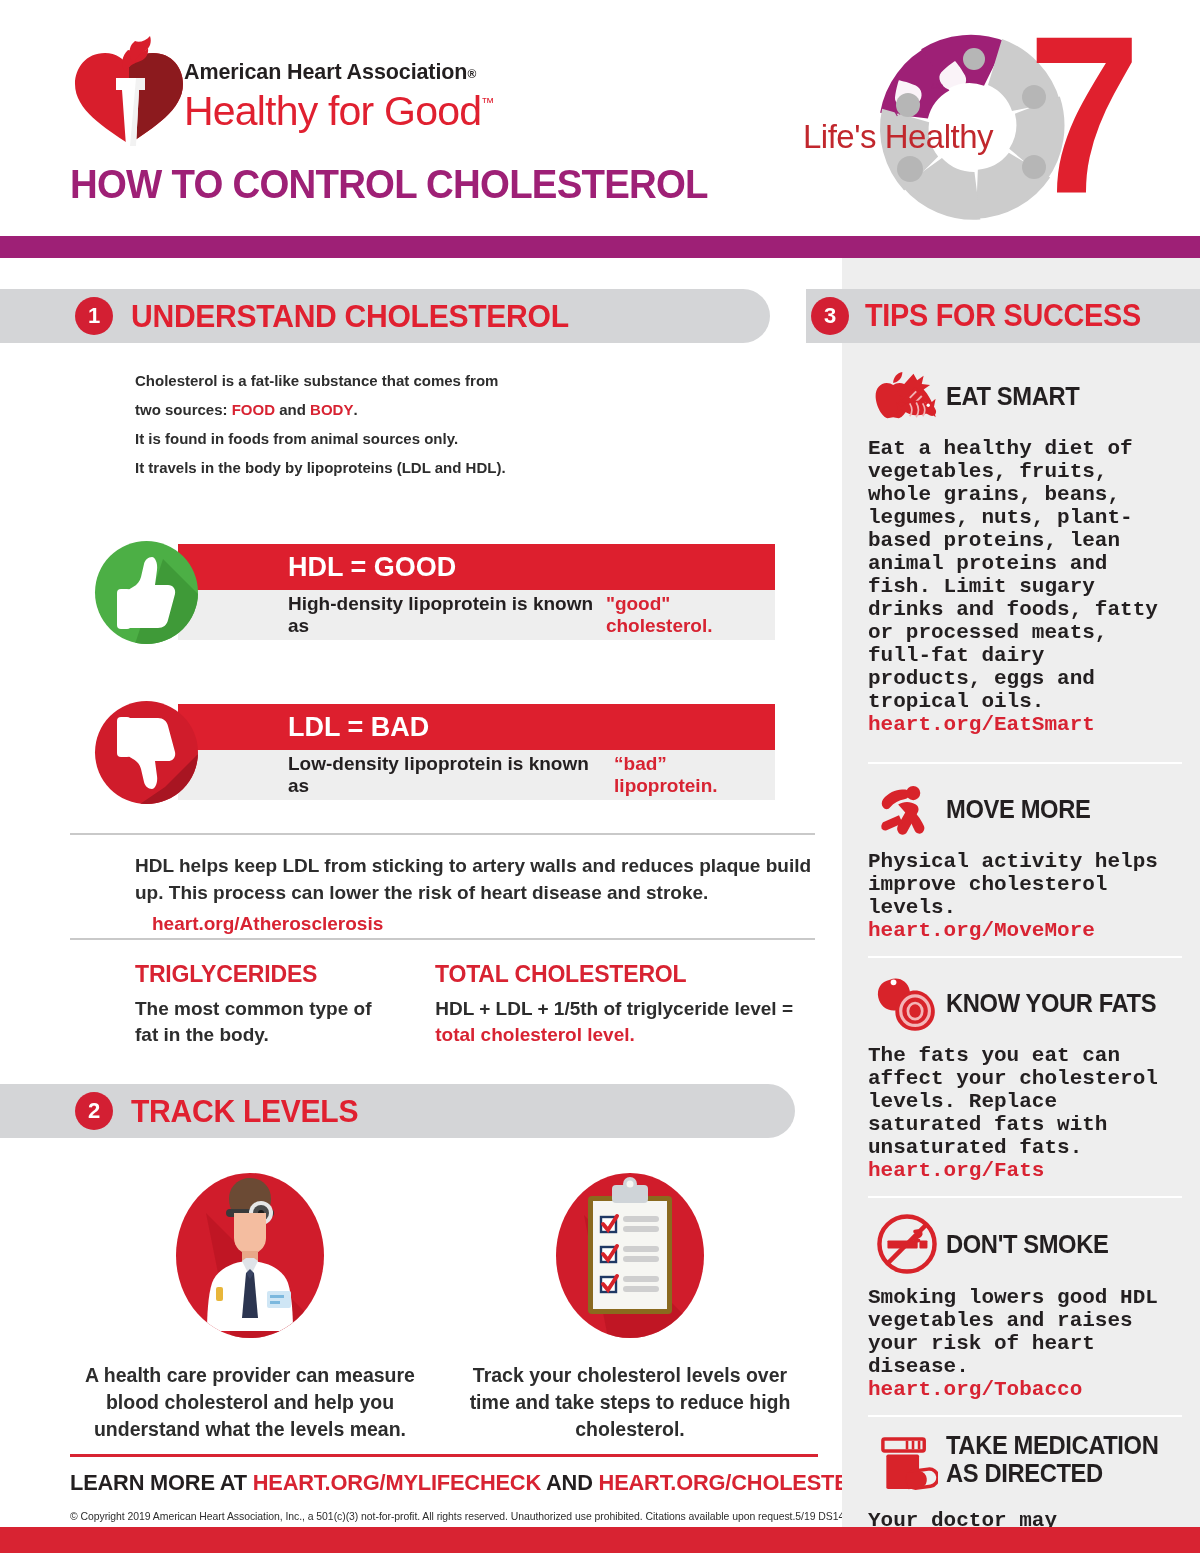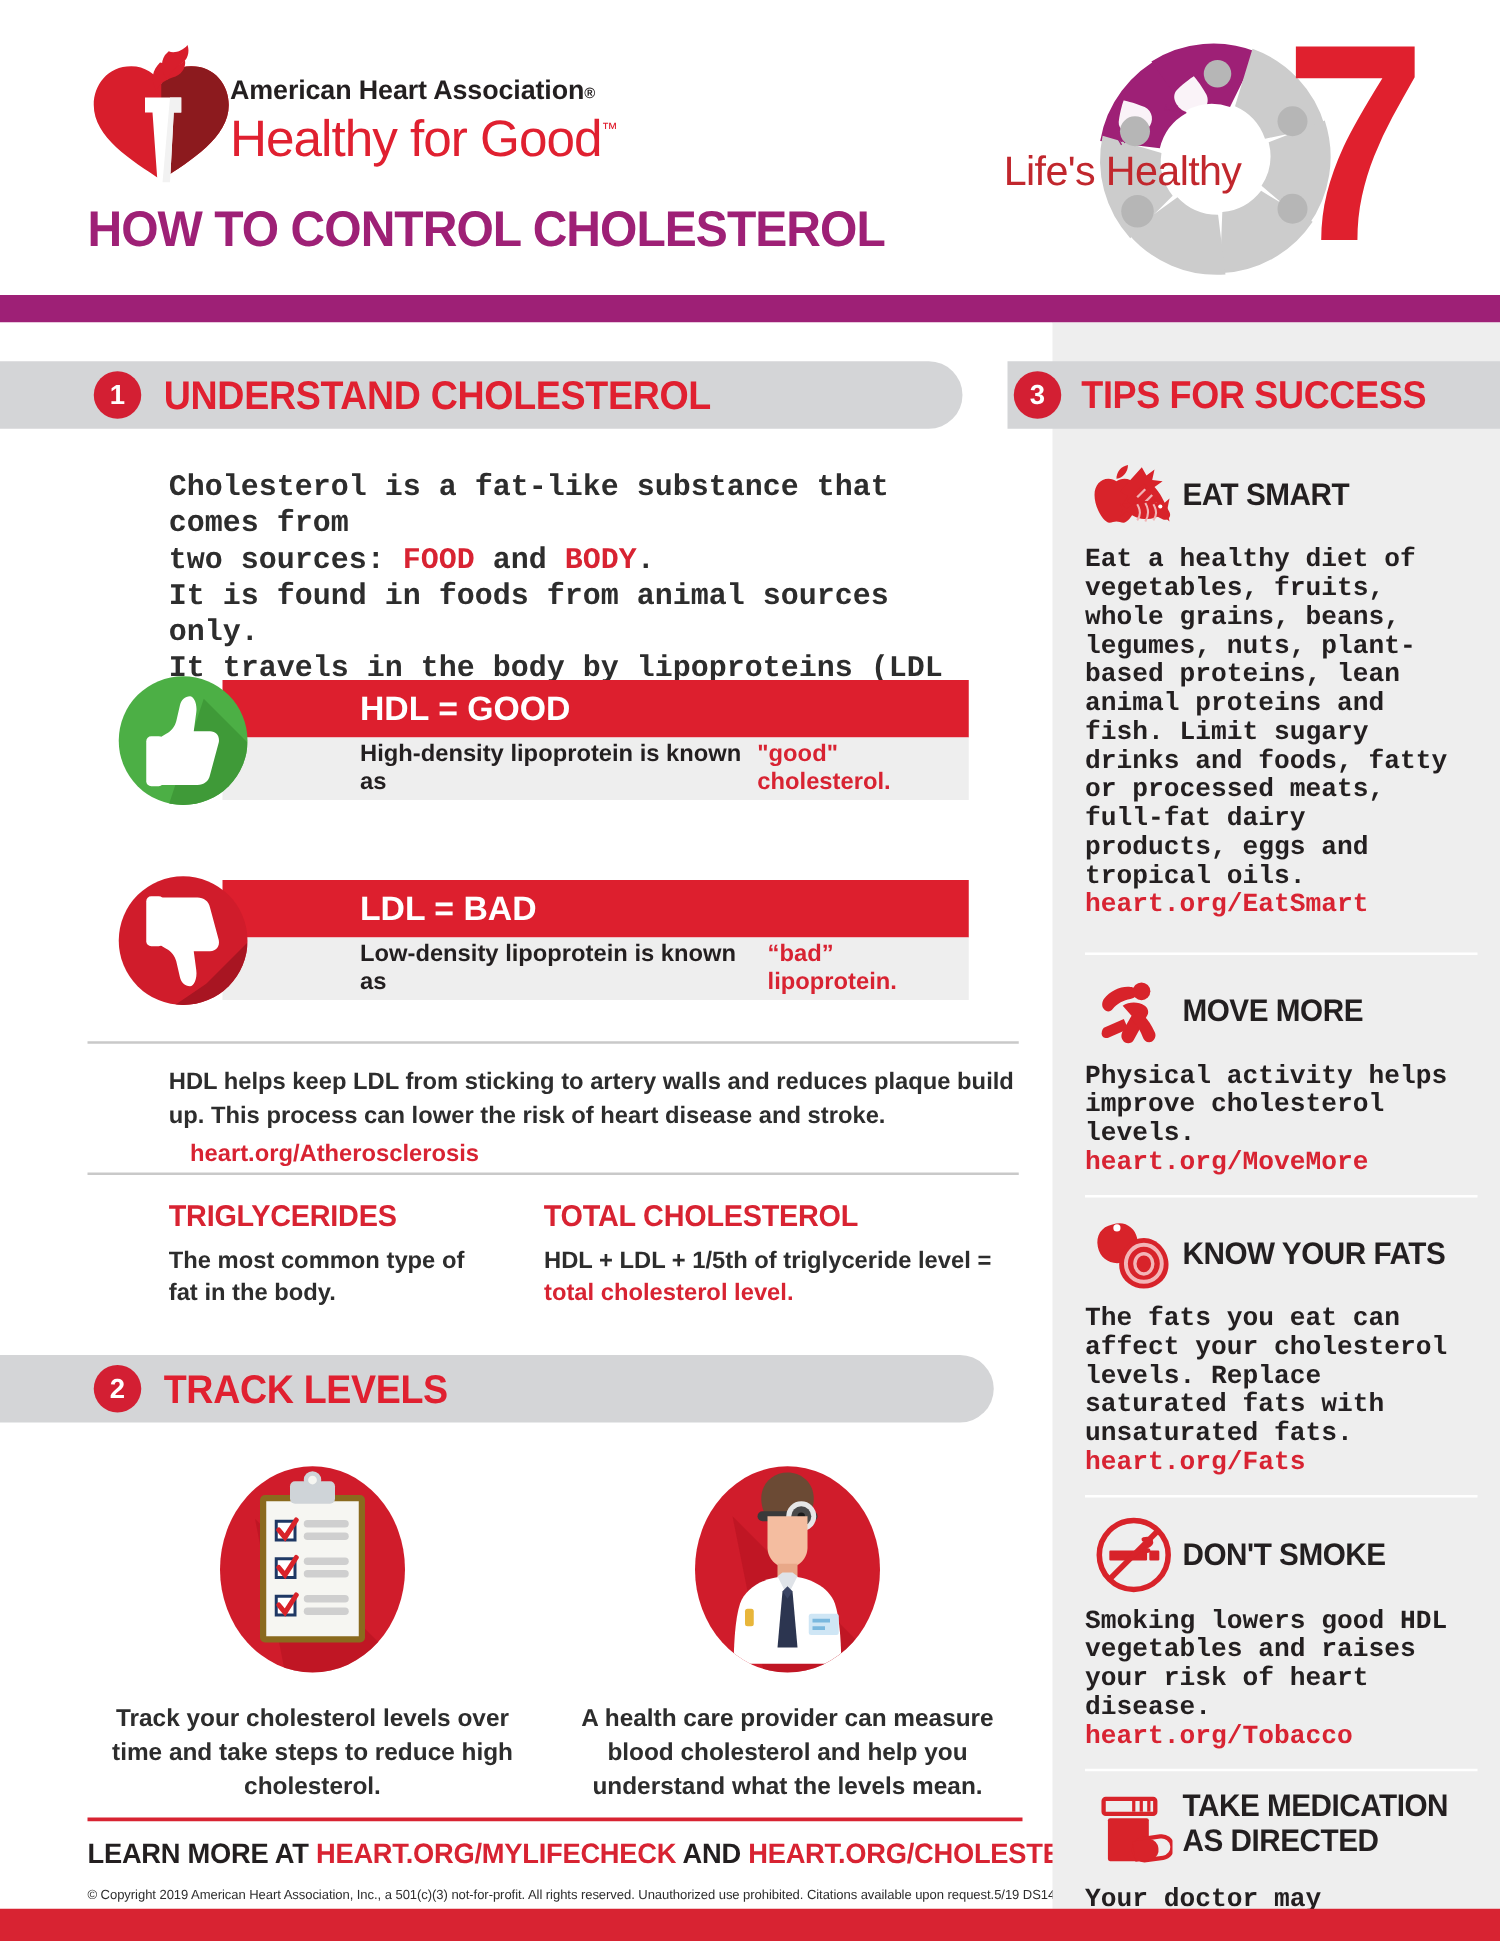--- a/index.html
+++ b/index.html
@@ -69,23 +69,23 @@
     font-family:"Liberation Sans", sans-serif;
   }
   .sec-title {
     margin-left:18px; font-size:32px; font-weight:bold; color:#e02030;
     letter-spacing:-0.3px; transform: scaleX(0.94); transform-origin:left center;
     font-family:"Liberation Sans", sans-serif; white-space:nowrap;
   }
 
   
   .intro {
-    position:absolute; left:135px; top:118px; width:620px;
-    font-size:24px; line-height:29px; color:#2d2d2d; font-weight:600;
-    font-family:Liberation Mono, monospace;
+    position:absolute; left:135px; top:108px; width:620px;
+    font-size:15px; line-height:29px; color:#2d2d2d; font-weight:600;
+    font-family:Liberation Sans, sans-serif;
   }
   .red { color:#d82332; }
   .redbold { color:#d82332; font-weight:bold; }
 
   
   .lipo { position:absolute; left:95px; width:680px; height:103px; }
   .lipo.hdl { top:283px; }
   .lipo.ldl { top:443px; }
   .lipo-circle {
     position:absolute; left:0; top:0; width:103px; height:103px;
@@ -334,20 +334,43 @@
           </div>
         </div>
       </div>
 
       <div class="sec-bar s2">
         <div class="sec-num">2</div>
         <div class="sec-title">TRACK LEVELS</div>
       </div>
 
       <div class="track-wrap">
+        <div class="track-card">
+          <div class="track-oval">
+            <svg viewBox="0 0 148 165" width="148" height="165">
+              <path d="M30 40 L148 158 L148 165 L55 165 Z" fill="#b2121f" opacity="0.55"></path>
+              <path d="M53 26 c0 -13 10 -21 21 -21 c11 0 21 8 21 21 c0 6 -2 11 -4 14 l-34 0 c-2 -3 -4 -8 -4 -14 z" fill="#6b4a34"></path>
+              <rect x="50" y="36" width="48" height="8" rx="4" fill="#3a3a3a"></rect>
+              <circle cx="85" cy="40" r="12" fill="#e6e6e6"></circle>
+                <circle cx="85" cy="40" r="8" fill="#4a4a4a"></circle>
+                <circle cx="85" cy="40" r="3" fill="#1a1a1a"></circle>
+              <path d="M58 40 h32 v25 c0 9 -7 16 -16 16 c-9 0 -16 -7 -16 -16 z" fill="#f4bda0"></path>
+              <path d="M66 78 h16 v12 h-16 z" fill="#e8a888"></path>
+              <path d="M74 88 c-16 0 -33 8 -38 22 c-4 12 -5 34 -5 48 h86 c0 -14 -1 -36 -5 -48 c-5 -14 -22 -22 -38 -22 z" fill="#ffffff"></path>
+              <path d="M66 88 l8 16 l8 -16 l-4 -3 h-8 z" fill="#dfe3e8"></path>
+              <path d="M70 100 h8 l4 45 h-16 z" fill="#2c3550"></path>
+              <path d="M70 100 l4 6 l4 -6 l-4 -4 z" fill="#3a4463"></path>
+              <rect x="91" y="118" width="24" height="17" rx="2" fill="#cfe6f5"></rect>
+              <rect x="94" y="122" width="14" height="3" fill="#7bb8de"></rect>
+              <rect x="94" y="128" width="10" height="3" fill="#7bb8de"></rect>
+              <rect x="40" y="114" width="7" height="14" rx="2" fill="#e8b63a"></rect>
+            </svg>
+          </div>
+          <div class="track-cap">A health care provider can measure blood cholesterol and help you understand what the levels mean.</div>
+        </div>
         <div class="track-card">
           <div class="track-oval">
             <svg viewBox="0 0 148 165" width="148" height="165">
               <path d="M28 42 L148 162 L148 165 L52 165 Z" fill="#b2121f" opacity="0.55"></path>
               <rect x="32" y="23" width="84" height="118" rx="4" fill="#8a6a1e"></rect>
               <rect x="37" y="28" width="74" height="108" fill="#f6f6f2"></rect>
               <rect x="56" y="12" width="36" height="18" rx="4" fill="#cfd4d8"></rect>
               <circle cx="74" cy="11" r="7" fill="#cfd4d8"></circle>
                 <circle cx="74" cy="11" r="3.5" fill="#f6f6f2"></circle>
               <g>
@@ -365,43 +388,20 @@
               <g transform="translate(0,60)">
                 <rect x="45" y="44" width="15" height="15" fill="#fff" stroke="#1f3864" stroke-width="2.4"></rect>
                 <path d="M47 51 l5 6 l9 -14" fill="none" stroke="#d8232a" stroke-width="4" stroke-linecap="round"></path>
                 <rect x="67" y="43" width="36" height="6" rx="3" fill="#cfcfcf"></rect>
                 <rect x="67" y="53" width="36" height="6" rx="3" fill="#cfcfcf"></rect>
               </g>
             </svg>
           </div>
           <div class="track-cap">Track your cholesterol levels over time and take steps to reduce high cholesterol.</div>
         </div>
-        <div class="track-card">
-          <div class="track-oval">
-            <svg viewBox="0 0 148 165" width="148" height="165">
-              <path d="M30 40 L148 158 L148 165 L55 165 Z" fill="#b2121f" opacity="0.55"></path>
-              <path d="M53 26 c0 -13 10 -21 21 -21 c11 0 21 8 21 21 c0 6 -2 11 -4 14 l-34 0 c-2 -3 -4 -8 -4 -14 z" fill="#6b4a34"></path>
-              <rect x="50" y="36" width="48" height="8" rx="4" fill="#3a3a3a"></rect>
-              <circle cx="85" cy="40" r="12" fill="#e6e6e6"></circle>
-                <circle cx="85" cy="40" r="8" fill="#4a4a4a"></circle>
-                <circle cx="85" cy="40" r="3" fill="#1a1a1a"></circle>
-              <path d="M58 40 h32 v25 c0 9 -7 16 -16 16 c-9 0 -16 -7 -16 -16 z" fill="#f4bda0"></path>
-              <path d="M66 78 h16 v12 h-16 z" fill="#e8a888"></path>
-              <path d="M74 88 c-16 0 -33 8 -38 22 c-4 12 -5 34 -5 48 h86 c0 -14 -1 -36 -5 -48 c-5 -14 -22 -22 -38 -22 z" fill="#ffffff"></path>
-              <path d="M66 88 l8 16 l8 -16 l-4 -3 h-8 z" fill="#dfe3e8"></path>
-              <path d="M70 100 h8 l4 45 h-16 z" fill="#2c3550"></path>
-              <path d="M70 100 l4 6 l4 -6 l-4 -4 z" fill="#3a4463"></path>
-              <rect x="91" y="118" width="24" height="17" rx="2" fill="#cfe6f5"></rect>
-              <rect x="94" y="122" width="14" height="3" fill="#7bb8de"></rect>
-              <rect x="94" y="128" width="10" height="3" fill="#7bb8de"></rect>
-              <rect x="40" y="114" width="7" height="14" rx="2" fill="#e8b63a"></rect>
-            </svg>
-          </div>
-          <div class="track-cap">A health care provider can measure blood cholesterol and help you understand what the levels mean.</div>
-        </div>
       </div>
 
       <div class="foot-rule"></div>
 
       <div class="learn-more">
         <span>LEARN MORE AT </span><span class="lk">HEART.ORG/MYLIFECHECK</span><span> AND </span><span class="lk">HEART.ORG/CHOLESTEROL</span>
       </div>
 
       <div class="copyright">© Copyright 2019 American Heart Association, Inc., a 501(c)(3) not-for-profit. All rights reserved. Unauthorized use prohibited. Citations available upon request.5/19 DS14545</div>
     </div>

